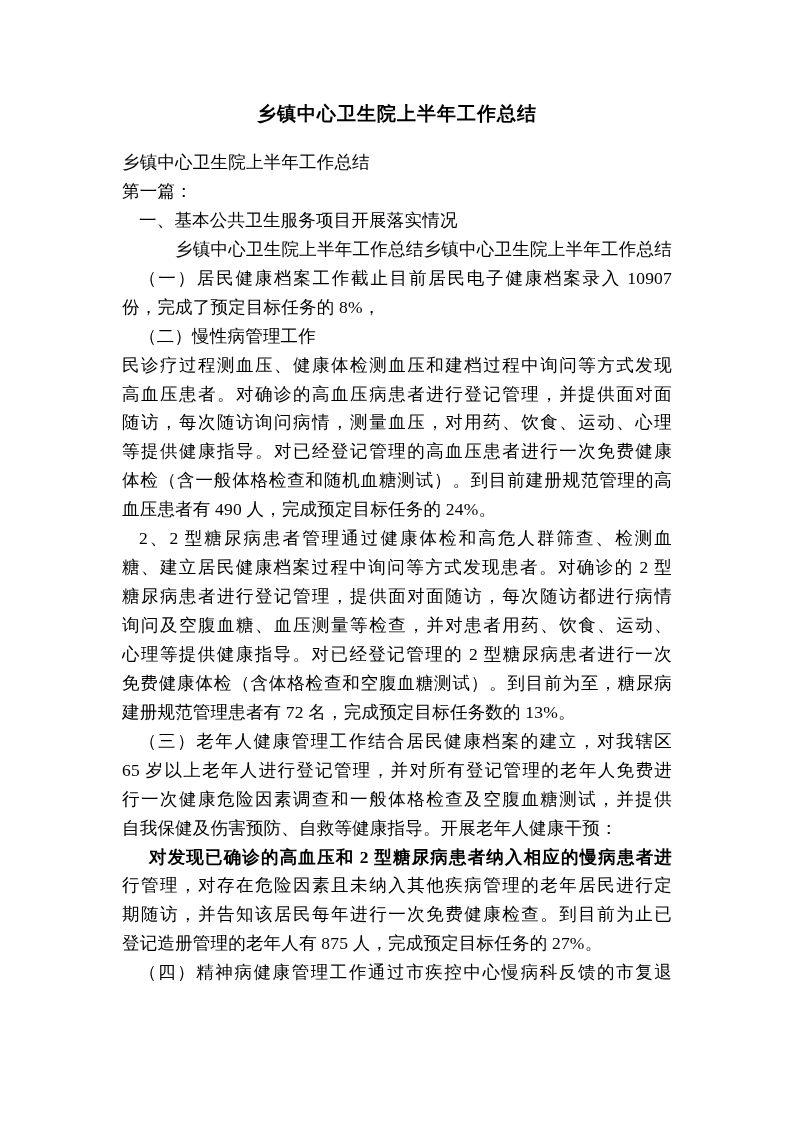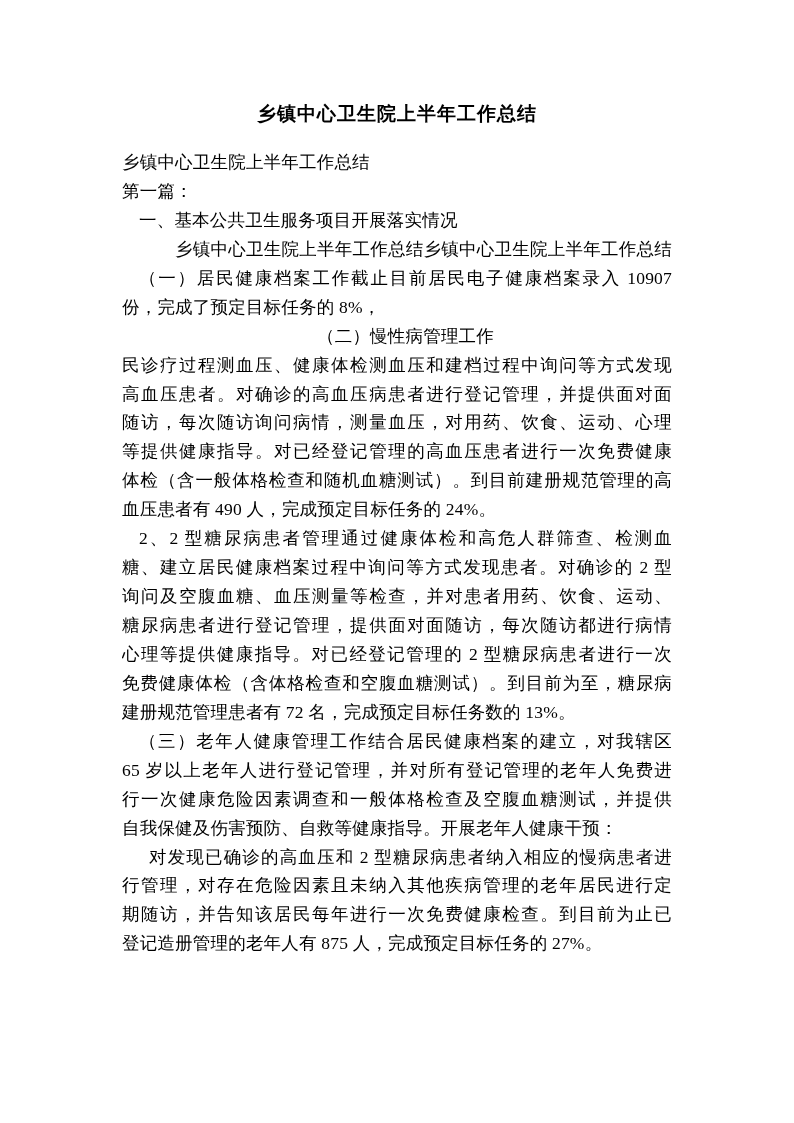--- a/index.html
+++ b/index.html
@@ -52,36 +52,37 @@
 
 <div class="page">
   <h1 class="doc-title">乡镇中心卫生院上半年工作总结</h1>
   <div class="doc-body" id="doc-body">
       <div class="line">乡镇中心卫生院上半年工作总结</div>
       <div class="line">第一篇：</div>
       <div class="line" style="text-indent: 17px;">一、基本公共卫生服务项目开展落实情况</div>
       <div class="line fill" style="text-indent: 53px;">乡镇中心卫生院上半年工作总结乡镇中心卫生院上半年工作总结</div>
       <div class="line fill" style="text-indent: 17px;">（一）居民健康档案工作截止目前居民电子健康档案录入 10907</div>
       <div class="line">份，完成了预定目标任务的 8%，</div>
-      <div class="line" style="text-indent: 17px; text-align: center;">（二）慢性病管理工作</div>
+      <div class="line" style="text-indent: 17px;">（二）慢性病管理工作</div>
       <div class="line fill">民诊疗过程测血压、健康体检测血压和建档过程中询问等方式发现</div>
       <div class="line fill">高血压患者。对确诊的高血压病患者进行登记管理，并提供面对面</div>
       <div class="line fill">随访，每次随访询问病情，测量血压，对用药、饮食、运动、心理</div>
       <div class="line fill">等提供健康指导。对已经登记管理的高血压患者进行一次免费健康</div>
       <div class="line fill">体检（含一般体格检查和随机血糖测试）。到目前建册规范管理的高</div>
       <div class="line">血压患者有 490 人，完成预定目标任务的 24%。</div>
       <div class="line fill" style="text-indent: 17px;">2、2 型糖尿病患者管理通过健康体检和高危人群筛查、检测血</div>
       <div class="line fill">糖、建立居民健康档案过程中询问等方式发现患者。对确诊的 2 型</div>
+      <div class="line fill">糖尿病患者进行登记管理，提供面对面随访，每次随访都进行病情</div>
       <div class="line fill">询问及空腹血糖、血压测量等检查，并对患者用药、饮食、运动、</div>
-      <div class="line fill">糖尿病患者进行登记管理，提供面对面随访，每次随访都进行病情</div>
       <div class="line fill">心理等提供健康指导。对已经登记管理的 2 型糖尿病患者进行一次</div>
       <div class="line fill">免费健康体检（含体格检查和空腹血糖测试）。到目前为至，糖尿病</div>
       <div class="line">建册规范管理患者有 72 名，完成预定目标任务数的 13%。</div>
       <div class="line fill" style="text-indent: 17px;">（三）老年人健康管理工作结合居民健康档案的建立，对我辖区</div>
       <div class="line fill">65 岁以上老年人进行登记管理，并对所有登记管理的老年人免费进</div>
       <div class="line fill">行一次健康危险因素调查和一般体格检查及空腹血糖测试，并提供</div>
       <div class="line">自我保健及伤害预防、自救等健康指导。开展老年人健康干预：</div>
-      <div class="line fill" style="text-indent: 27px;">对发现已确诊的高血压和 2 型糖尿病患者纳入相应的慢病患者进</div>
+      <div class="line fill" style="text-indent: 27px; font-weight: bold;">对发现已确诊的高血压和 2 型糖尿病患者纳入相应的慢病患者进</div>
       <div class="line fill">行管理，对存在危险因素且未纳入其他疾病管理的老年居民进行定</div>
       <div class="line fill">期随访，并告知该居民每年进行一次免费健康检查。到目前为止已</div>
       <div class="line">登记造册管理的老年人有 875 人，完成预定目标任务的 27%。</div>
+      <div class="line fill" style="text-indent: 17px;">（四）精神病健康管理工作通过市疾控中心慢病科反馈的市复退</div>
     </div>
 </div>
 
 </body></html>

